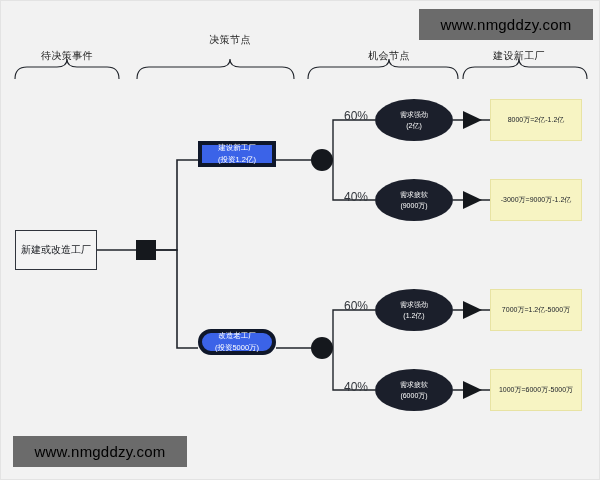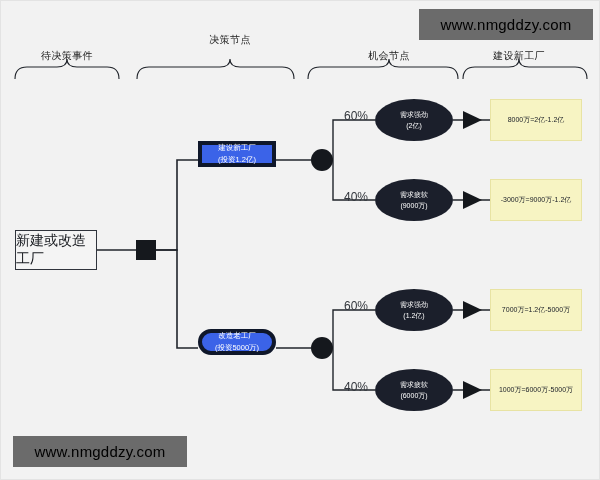--- a/index.html
+++ b/index.html
@@ -45,21 +45,21 @@
     position: absolute;
     left: 14px;
     top: 229px;
     width: 82px;
     height: 40px;
     background: #f4f4f4;
     border: 1.4px solid #30343c;
     display: flex;
     align-items: center;
     justify-content: center;
-    font-size: 14px;
+    font-size: 10px;
     color: #15181d;
     box-sizing: border-box;
   }
 
   
   .decision-square {
     position: absolute;
     width: 20px;
     height: 20px;
     background: #15181d;

